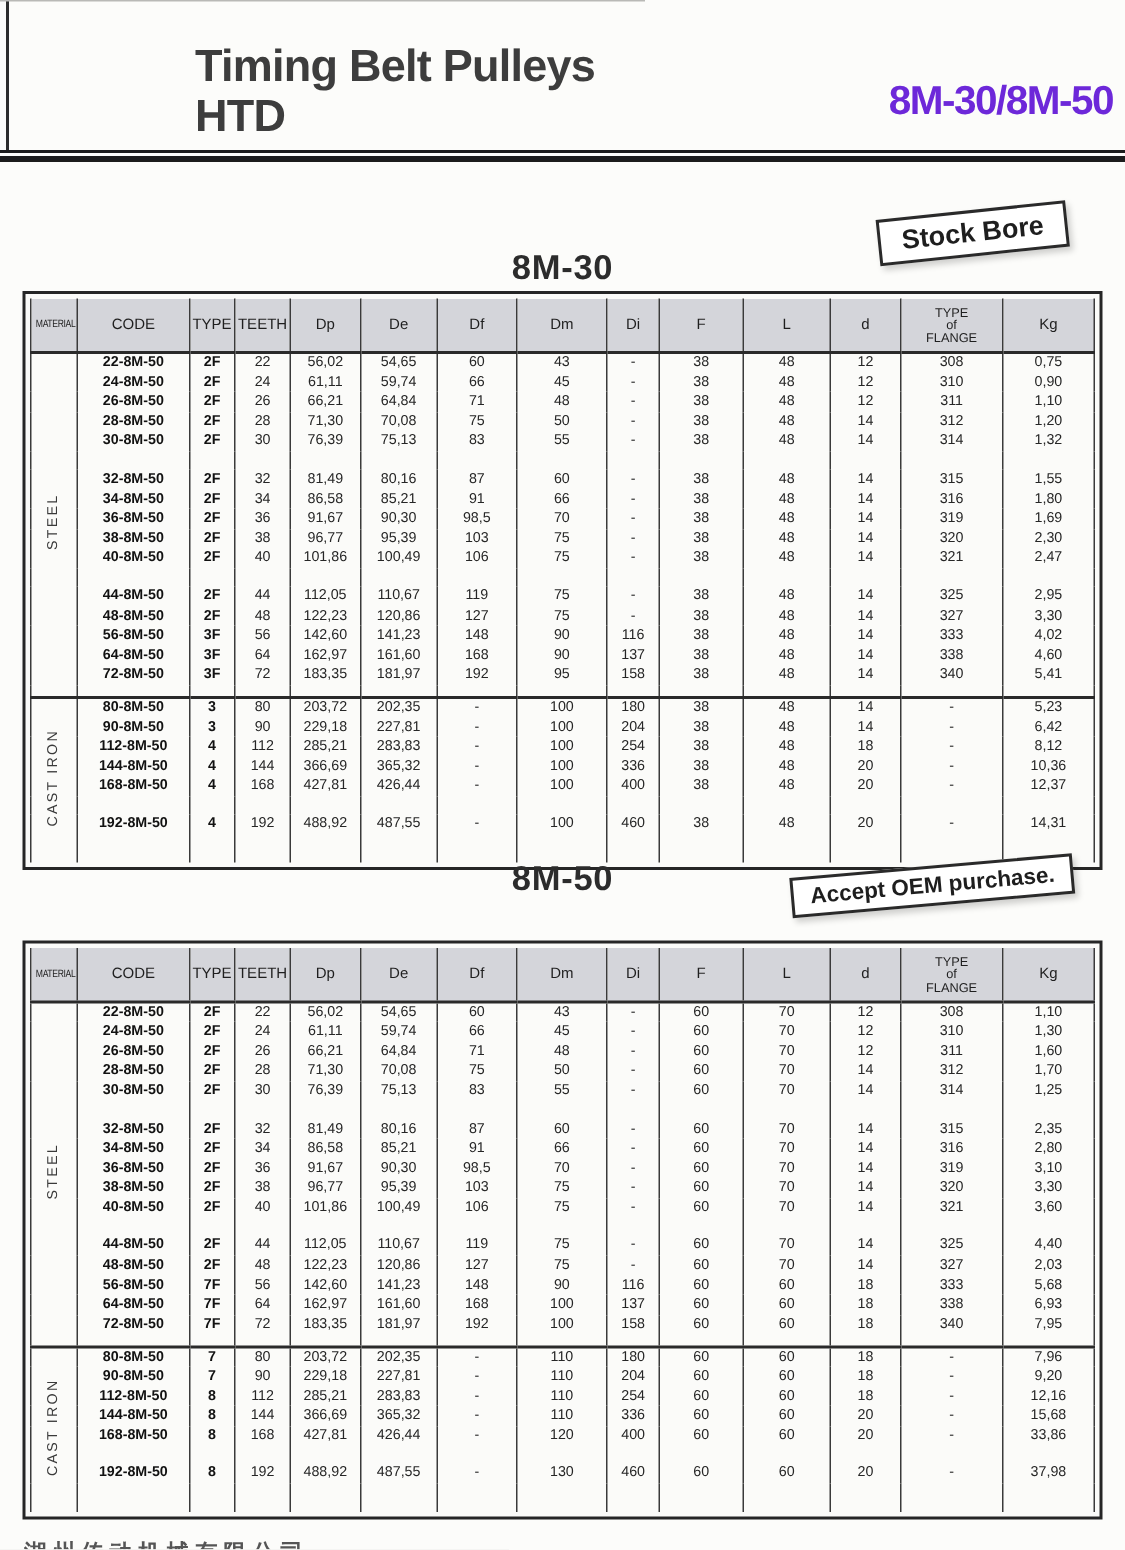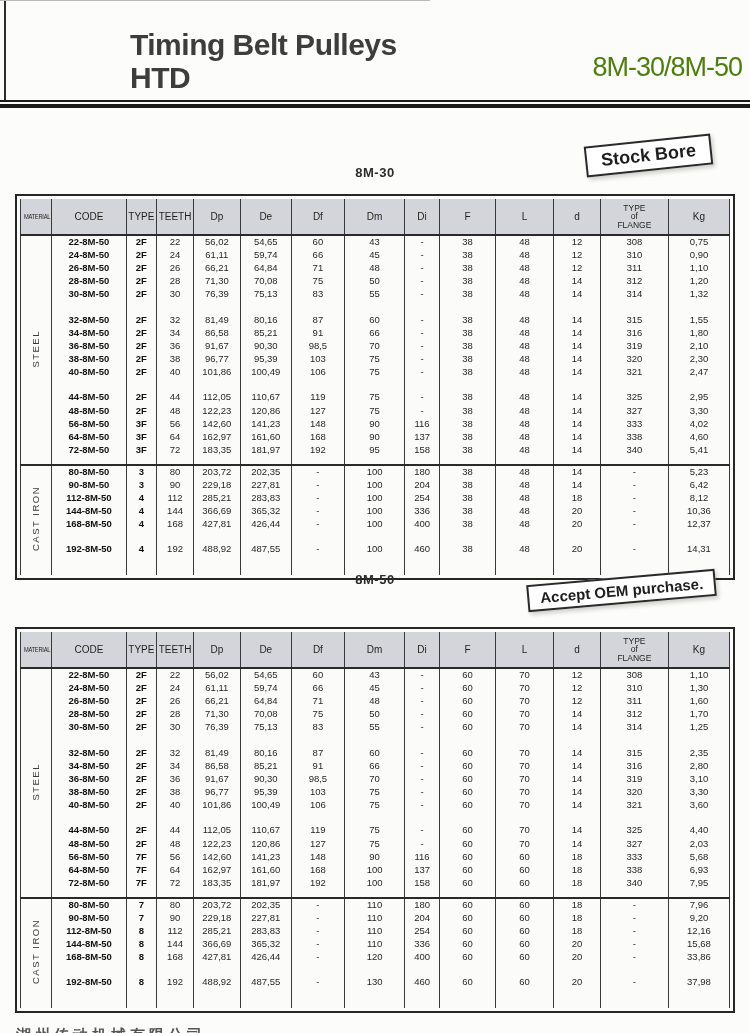--- a/index.html
+++ b/index.html
@@ -7,37 +7,37 @@
   body { background: #e9e9e7; font-family: "Liberation Sans", sans-serif; }
   .page {
     position: relative; width: 750px; height: 1033px; margin: 0 auto;
     background: #fcfcfa; overflow: hidden;
   }
   .scan-edge { position: absolute; left: 4px; top: 0; width: 2px; height: 101px; background: #2c2c2c; }
   .scan-edge-top { position: absolute; left: 0; top: 0; width: 430px; height: 1px; background: #b9b9b6; }
 
   .brand { position: absolute; left: 130px; top: 28px; color: #3d3d3d; font-weight: bold;
            font-size: 30px; line-height: 33px; letter-spacing: -0.5px; }
-  .model-range { position: absolute; right: 8px; top: 52px; color: #4d7c0f;
-                 font-weight: normal; font-size: 27px; letter-spacing: -1px; }
+  .model-range { position: absolute; right: 8px; top: 52px; color: #6d28d9;
+                 font-weight: bold; font-size: 27px; letter-spacing: -1px; }
 
   .rule { position: absolute; left: 0; top: 100px; width: 750px; }
   .rule .thin { height: 2px; background: #1c1c1c; }
   .rule .gap { height: 2px; background: transparent; }
   .rule .thick { height: 4px; background: #1c1c1c; }
 
   .badge {
     position: absolute; background: #fff; border: 2px solid #2a2a2a; color: #1e1e1e;
     font-weight: bold; white-space: nowrap; box-shadow: 2px 3px 4px rgba(0,0,0,0.18);
   }
   .badge.stock { left: 585px; top: 140px; font-size: 18px; padding: 3px 14px; transform: rotate(-6deg); }
   .badge.oem   { left: 527px; top: 577px; font-size: 15px; padding: 3px 11px; transform: rotate(-5deg); z-index: 5; }
 
   .tbl-title { position: absolute; left: 0; width: 750px; text-align: center;
-               font-size: 13px; font-weight: bold; color: #2c2c2c; letter-spacing: 0.5px; }
+               font-size: 23px; font-weight: bold; color: #2c2c2c; letter-spacing: 0.5px; }
   #title-1 { top: 165px; }
   #title-2 { top: 572px; }
 
   .tblwrap {
     position: absolute; left: 15px; width: 720px;
     border: 2px solid #262626; background: #fbfbf9; padding: 3px;
   }
   #tblwrap-1 { top: 194px; }
   #tblwrap-2 { top: 627px; }
 
@@ -261,21 +261,21 @@
             <td class="num">36</td>
             <td class="num">91,67</td>
             <td class="num">90,30</td>
             <td class="num">98,5</td>
             <td class="num">70</td>
             <td class="num">-</td>
             <td class="num">38</td>
             <td class="num">48</td>
             <td class="num">14</td>
             <td class="num">319</td>
-            <td class="num">2,10</td>
+            <td class="num">1,69</td>
           </tr>
           <tr class="data">
             <td class="code">38-8M-50</td>
             <td class="type">2F</td>
             <td class="num">38</td>
             <td class="num">96,77</td>
             <td class="num">95,39</td>
             <td class="num">103</td>
             <td class="num">75</td>
             <td class="num">-</td>

